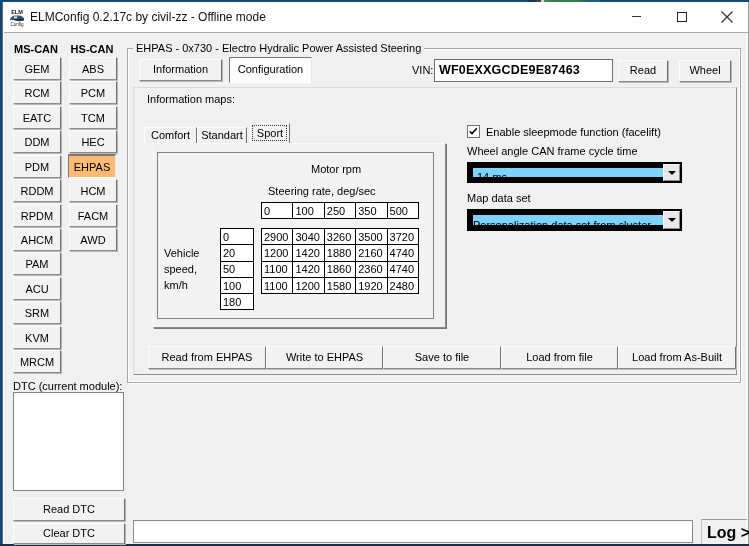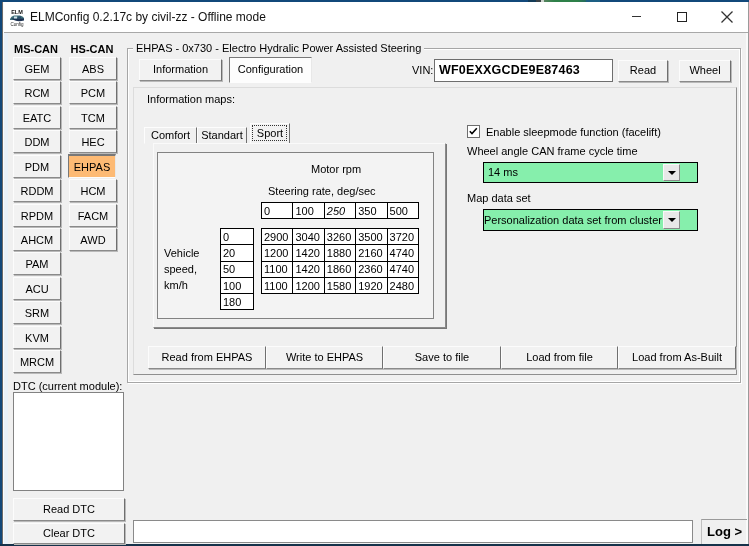--- a/index.html
+++ b/index.html
@@ -32,21 +32,21 @@
 
 #tabpage { left:133px; top:87px; width:604px; height:288px; border:1px solid; border-color:#dcdcdc #8f8f8f #8f8f8f #dcdcdc; }
 #sportpane { left:153px; top:143px; width:293px; height:185px; background:#f0f0f0; border:1px solid; border-color:#fafafa #8a8a8a #8a8a8a #fafafa; box-shadow:1px 1px 0 #777; }
 #innerpanel { left:157px; top:152px; width:277px; height:167px; background:#f3f3f3; border:1px solid #828282; }
 
 .tab { position:absolute; height:17px; border:1px solid; border-color:#fdfdfd #6f6f6f transparent #fdfdfd; background:#f0f0f0; text-align:center; line-height:15px; }
 #tabsport { border-bottom:none; background:#f2f2f2; }
 .focusdot { position:absolute; border:1px dotted #333; }
 
 .field { position:absolute; background:#ffffff; border:1px solid #6e6e6e; }
-.combo { position:absolute; background:#86efac; border:1px solid #000000;margin-left:16px; }
+.combo { position:absolute; background:#7dd3fc; border:6px solid #000000; }
 .combobtn { position:absolute; background:#e8e8e8; border:1px solid; border-color:#f8f8f8 #8a8a8a #8a8a8a #f8f8f8; }
 .arrow { position:absolute; width:0; height:0; border-left:4px solid transparent; border-right:4px solid transparent; border-top:4px solid #000; }
 
 table.grid { position:absolute; border-collapse:collapse; }
 table.grid td { border:1px solid #000; background:#ffffff; font-size:11px; padding:0 0 0 2px; font-family:"Liberation Sans",sans-serif; }
 .lbl { position:absolute; white-space:nowrap; }
 .cb { position:absolute; width:13px; height:13px; background:#fff; border:1px solid #6e6e6e; }
 </style>
 </head>
 <body>
@@ -128,21 +128,21 @@
 <div class="abs" id="innerpanel"></div>
 
 <div class="lbl" style="left:311px;top:163px;">Motor rpm</div>
 <div class="lbl" style="left:268px;top:185px;">Steering rate, deg/sec</div>
 
 <table class="grid" style="left:261px;top:202px;">
 <tbody>
       <tr>
         <td style="width:31.4px;height:16px;">0</td>
         <td style="width:31.4px;">100</td>
-        <td style="width:31.4px;font-style:italic;">250</td>
+        <td style="width:31.4px;">250</td>
         <td style="width:31.4px;">350</td>
         <td style="width:31.4px;">500</td>
       </tr>
 </tbody>
   </table>
 
 <table class="grid" style="left:220px;top:228px;">
 <tbody>
       <tr>
         <td style="width:33px;height:16.3px;">0</td>
@@ -217,13 +217,13 @@
 <div class="btn" style="left:501px;top:346px;width:117px;height:23px;">Load from file</div>
 <div class="btn" style="left:618px;top:346px;width:118px;height:23px;">Load from As-Built</div>
 
 <div class="lbl" style="left:13px;top:380px;">DTC (current module):</div>
 <div class="field" style="left:13px;top:392px;width:111px;height:99px;border-color:#828282;"></div>
 <div class="btn" style="left:13px;top:498px;width:112px;height:23px;">Read DTC</div>
 <div class="btn" style="left:13px;top:523px;width:112px;height:21px;line-height:18px;">Clear DTC</div>
 
 <div class="field" style="left:133px;top:520px;width:560px;height:23px;border-color:#8a8a8a;"></div>
 <div class="abs" style="left:701px;top:519px;width:46px;height:25px;border-top:1px solid #9a9a9a;border-left:1px solid #c0c0c0;"></div>
-<div class="lbl" style="left:707px;top:524px;font-weight:bold;font-size:13px;">Log &gt;</div>
+<div class="lbl" style="left:707px;top:524px;font-weight:bold;font-size:16px;">Log &gt;</div>
 
 </body></html>

